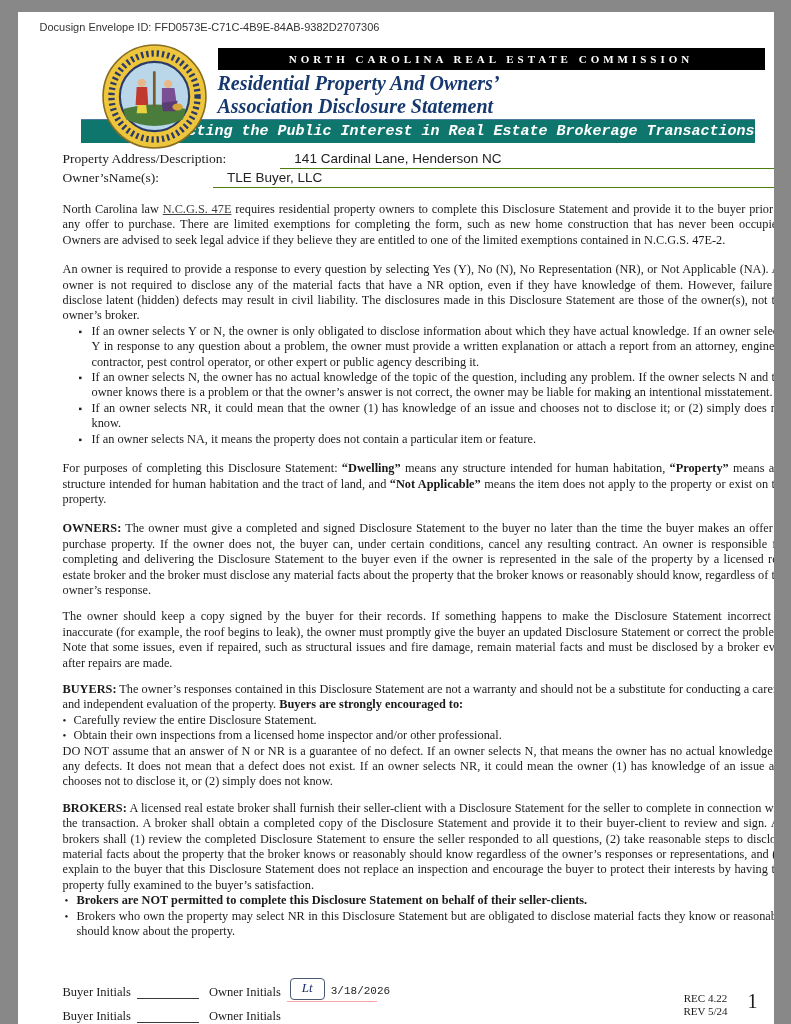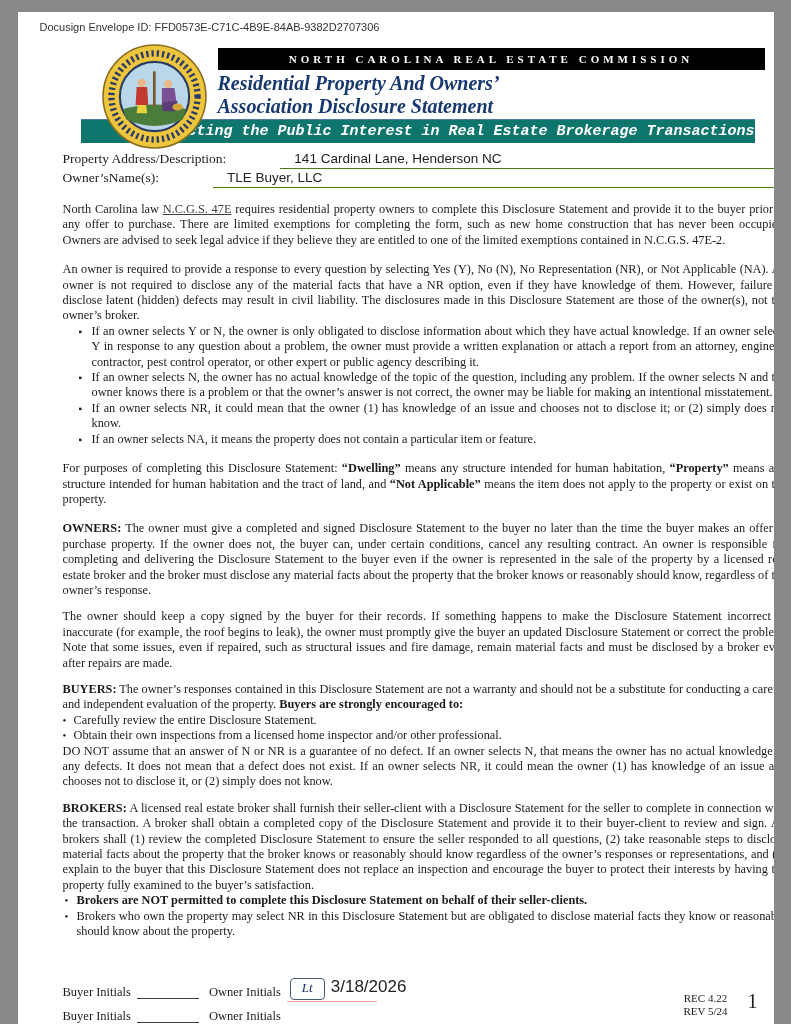--- a/index.html
+++ b/index.html
@@ -53,21 +53,21 @@
   .u1{flex:none;width:62px;border-bottom:1px solid #3a3a3a;margin:0 10px 1px 6px;height:14px;}
   .u2{flex:none;width:90px;border-bottom:1px solid #fca5a5;margin:0 0 1px 6px;height:20px;position:relative;}
   .init-box{
     position:absolute;left:3px;bottom:1px;width:33px;height:20px;
     border:1.5px solid #4a5a75;border-radius:4px;
     color:#1d2f66;font-style:italic;font-size:13px;line-height:18px;text-align:center;
     font-family:"Liberation Serif",serif;
   }
   .sign-date{
     position:absolute;left:44px;bottom:4px;white-space:nowrap;
-    font-family:Liberation Sans, sans-serif;font-size:17px;color:#222;
+    font-family:Liberation Mono, monospace;font-size:11px;color:#222;
   }
   .rec-block{position:absolute;right:46px;top:980px;font-size:11px;line-height:13px;text-align:center;}
   .page-number{position:absolute;right:16px;top:978px;font-size:20px;}
 </style>
 </head>
 <body>
 
 <div class="page">
 
   <div class="docusign-line">Docusign Envelope ID: FFD0573E-C71C-4B9E-84AB-9382D2707306</div>

